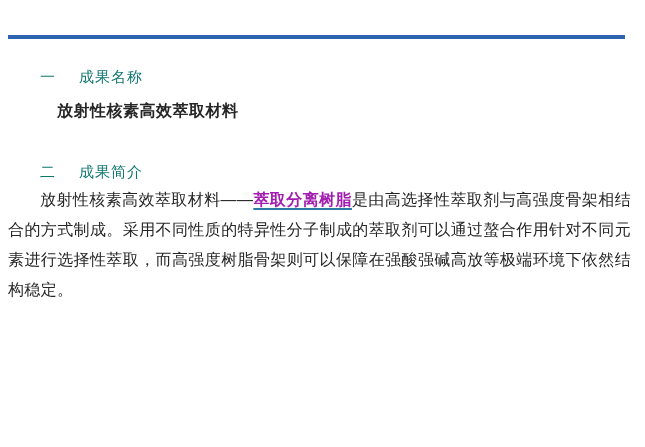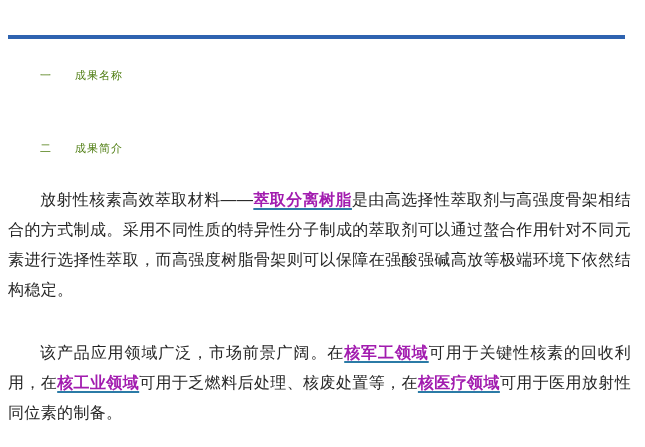--- a/index.html
+++ b/index.html
@@ -31,30 +31,30 @@
     position: absolute;
     left: 8px;
     top: 35px;
     width: 617px;
     height: 4px;
     background: #2E63B0;
   }
   .section-heading {
     position: absolute;
     left: 40px;
-    font-size: 11px;
-    color: #4d7c0f;
+    font-size: 15px;
+    color: #0f766e;
     letter-spacing: 1px;
   }
   .section-heading .sec-num {
     display: inline-block;
     margin-right: 23px;
   }
   .section-one { top: 68px; }
-  .section-two { top: 141px; text-align: right; }
+  .section-two { top: 163px; text-align: right; }
   .achievement-name {
     position: absolute;
     left: 57px;
     top: 101px;
     font-size: 16px;
     font-weight: bold;
     color: #262626;
     letter-spacing: 0.5px;
   }
   .body-para {
@@ -86,22 +86,22 @@
 
 <div class="page">
 
 
   <div class="title-rule"></div>
 
   <div class="section-heading section-one">
     <span class="sec-num">一</span><span>成果名称</span>
   </div>
 
+  <div class="achievement-name">放射性核素高效萃取材料</div>
 
   <div class="section-heading section-two">
     <span class="sec-num">二</span><span>成果简介</span>
   </div>
 
   <p class="body-para para-1"><span>放射性核素高效萃取材料——</span><span class="term-link">萃取分离树脂</span><span>是由高选择性萃取剂与高强度骨架相结合的方式制成。采用不同性质的特异性分子制成的萃取剂可以通过螯合作用针对不同元素进行选择性萃取，而高强度树脂骨架则可以保障在强酸强碱高放等极端环境下依然结构稳定。</span></p>
 
-  <p class="body-para para-2"><span>该产品应用领域广泛，市场前景广阔。在</span><span class="term-link">核军工领域</span><span>可用于关键性核素的回收利用，在</span><span class="term-link">核工业领域</span><span>可用于乏燃料后处理、核废处置等，在</span><span class="term-link">核医疗领域</span><span>可用于医用放射性同位素的制备。</span></p>
 
 </div>
 
 </body></html>

